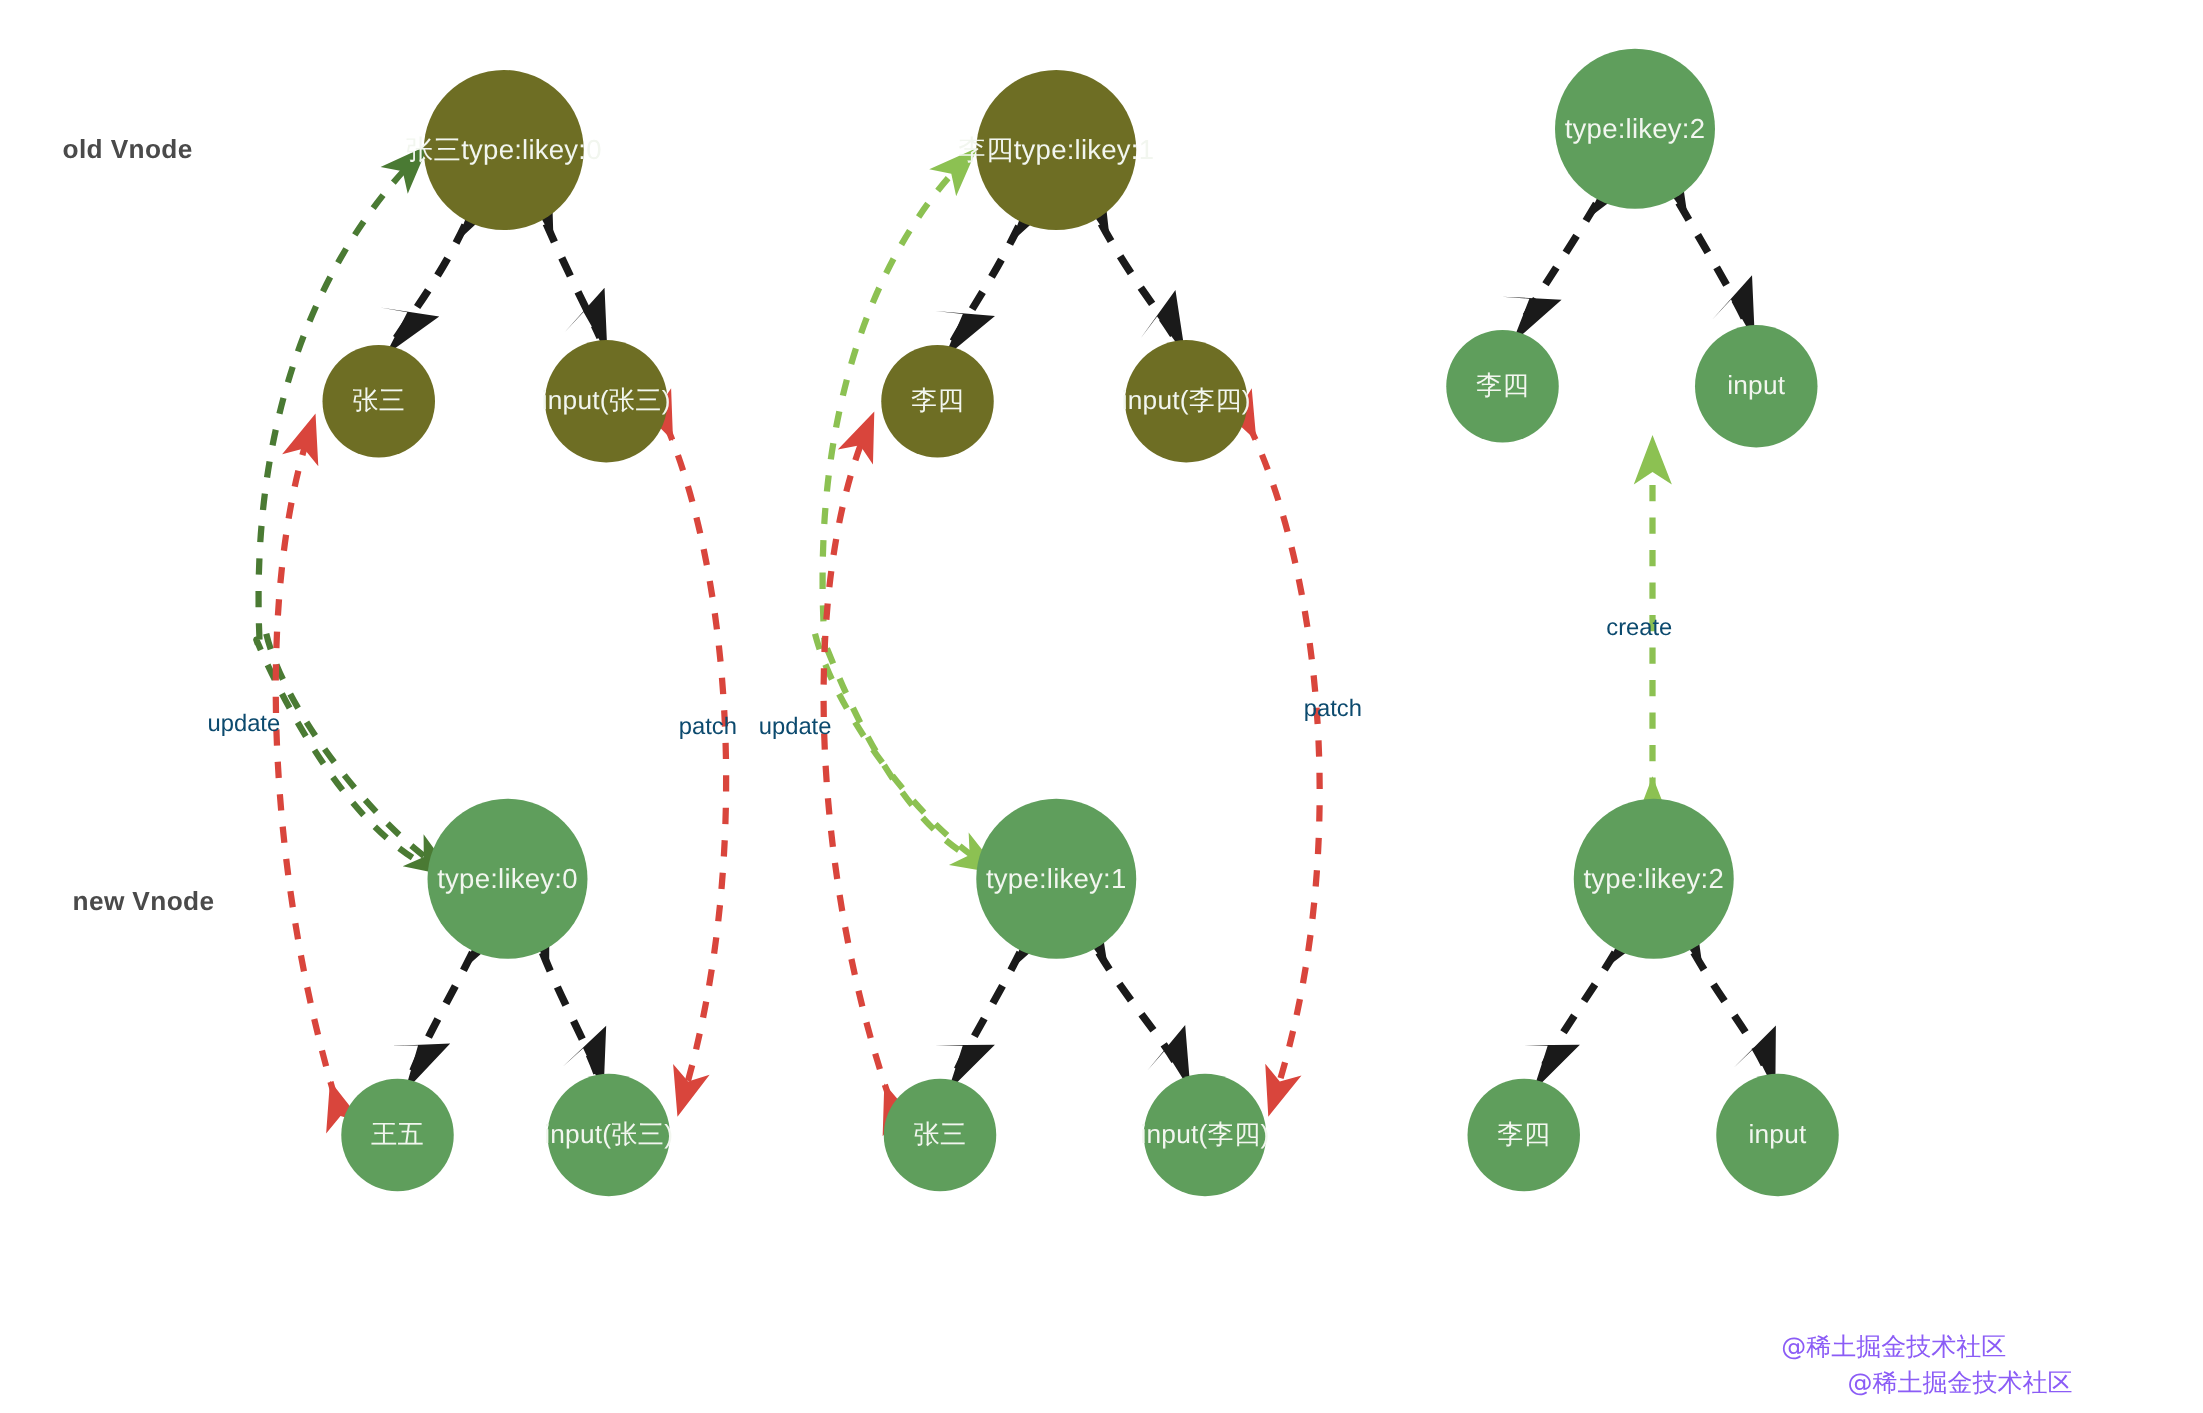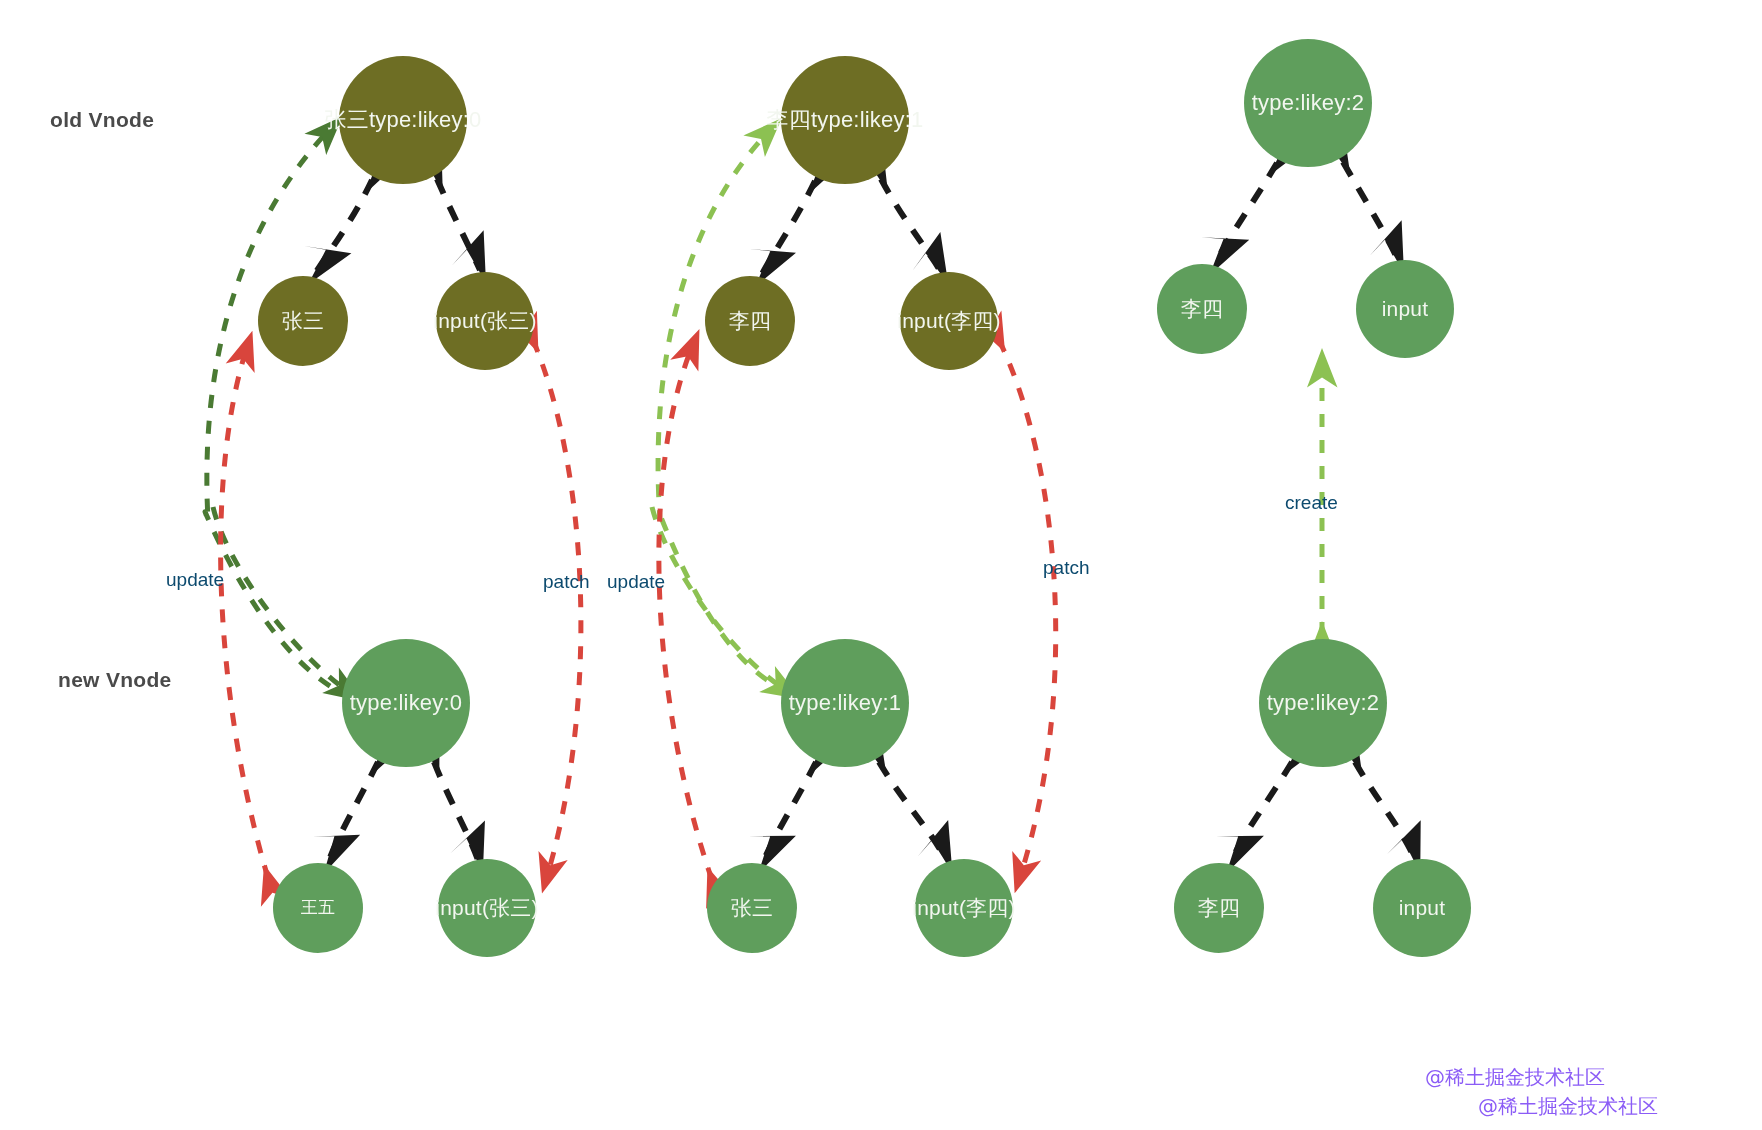--- a/index.html
+++ b/index.html
@@ -127,21 +127,21 @@
     <path d="M268,878 C212,690 206,470 248,344" stroke="#d9453c" stroke-width="5" fill="none" stroke-dasharray="13 13" marker-start="url(#ah-red)" marker-end="url(#ah-red)"></path>
     <path d="M533,340 C588,470 600,700 546,880" stroke="#d9453c" stroke-width="5" fill="none" stroke-dasharray="13 13" marker-start="url(#ah-red)" marker-end="url(#ah-red)"></path>
 
     <path d="M712,880 C650,700 640,470 694,342" stroke="#d9453c" stroke-width="5" fill="none" stroke-dasharray="13 13" marker-start="url(#ah-red)" marker-end="url(#ah-red)"></path>
     <path d="M999,340 C1062,470 1078,700 1019,880" stroke="#d9453c" stroke-width="5" fill="none" stroke-dasharray="13 13" marker-start="url(#ah-red)" marker-end="url(#ah-red)"></path>
 
     <path d="M1322,635 L1322,362" stroke="#8cc152" stroke-width="5" fill="none" stroke-dasharray="13 13" marker-start="url(#ah-green-lite)" marker-end="url(#ah-green-lite)"></path>
   </svg>
 
   <div class="row-label" style="left:14px; top:108px;">old Vnode</div>
-  <div class="row-label" style="left:22px; top:668px;">new Vnode</div>
+  <div class="row-label" style="left:22px; top:710px;">new Vnode</div>
 
   <div class="edge-label" style="left:166px; top:569px;">update</div>
   <div class="edge-label" style="left:543px; top:571px;">patch</div>
   <div class="edge-label" style="left:607px; top:571px;">update</div>
   <div class="edge-label" style="left:1043px; top:557px;">patch</div>
   <div class="edge-label" style="left:1285px; top:492px;">create</div>
 
   <div class="watermark" style="left:1425px; top:1064px;">@稀土掘金技术社区</div>
   <div class="watermark" style="left:1478px; top:1093px;">@稀土掘金技术社区</div>
 
@@ -177,21 +177,21 @@
       <div class="node green" style="left: 1157px; top: 264px; width: 90px; height: 90px; font-size: 21px;">
         <span class="ln">李四</span>
       </div>
       <div class="node green" style="left: 1356px; top: 260px; width: 98px; height: 98px; font-size: 21px;">
         <span class="ln">input</span>
       </div>
       <div class="node green" style="left: 342px; top: 639px; width: 128px; height: 128px; font-size: 22px;">
         <span class="ln">type:li</span>
         <span class="ln">key:0</span>
       </div>
-      <div class="node green" style="left: 273px; top: 863px; width: 90px; height: 90px; font-size: 17px;">
+      <div class="node green" style="left: 273px; top: 863px; width: 90px; height: 90px; font-size: 21px;">
         <span class="ln">王五</span>
       </div>
       <div class="node green" style="left: 438px; top: 859px; width: 98px; height: 98px; font-size: 21px;">
         <span class="ln">input</span>
         <span class="ln">(张三)</span>
       </div>
       <div class="node green" style="left: 781px; top: 639px; width: 128px; height: 128px; font-size: 22px;">
         <span class="ln">type:li</span>
         <span class="ln">key:1</span>
       </div>

